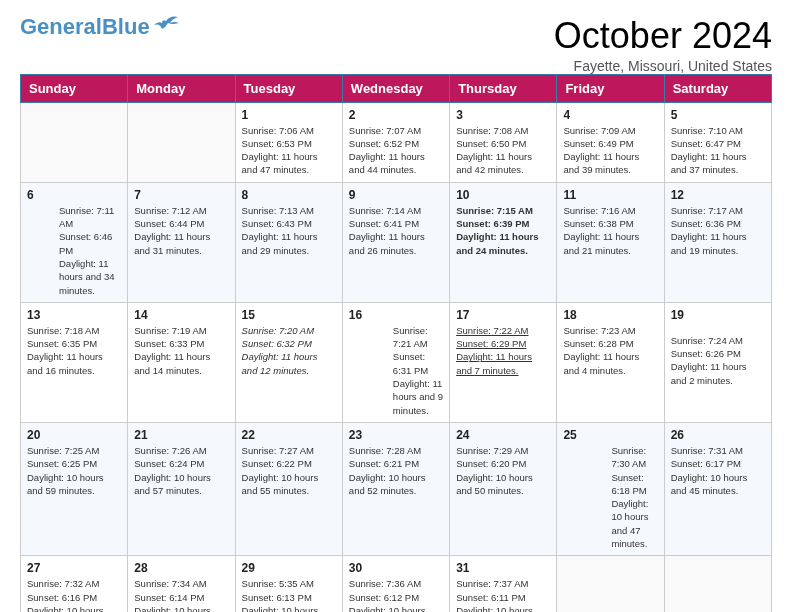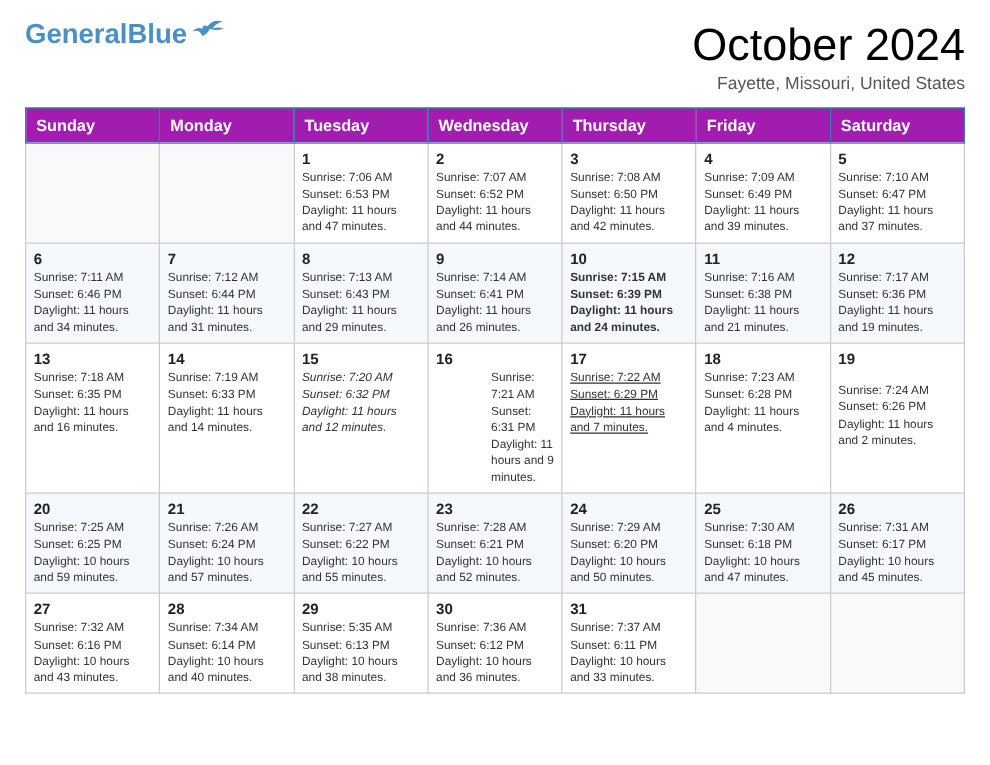--- a/index.html
+++ b/index.html
@@ -10,21 +10,20 @@
       min-height: 612px;
     }
     .page {
       width: 792px;
       padding: 16px 20px 20px 20px;
     }
     .header {
       display: flex;
       justify-content: space-between;
       align-items: flex-start;
-      margin-bottom: 12px;
     }
     .logo {
       display: flex;
       flex-direction: column;
       align-items: flex-start;
     }
     .logo-text {
       font-size: 22px;
       font-weight: bold;
       color: #1a1a2e;
@@ -47,21 +46,21 @@
       font-size: 14px;
       color: #555;
       margin-top: 2px;
     }
     .calendar {
       width: 100%;
       border-collapse: collapse;
       border: 1px solid #ccc;
     }
     .calendar th {
-      background: #a21caf;
+      background: #be185d;
       color: #fff;
       font-size: 13px;
       font-weight: bold;
       padding: 6px 8px;
       text-align: left;
       border: 1px solid #3a7aaa;
     }
     .calendar td {
       vertical-align: top;
       width: calc(100% / 7);
@@ -158,21 +157,21 @@
           <td>
             <span class="day-num">5</span>
             <div class="day-info" style="white-space: pre-line;">Sunrise: 7:10 AM
 Sunset: 6:47 PM
 Daylight: 11 hours and 37 minutes.</div>
           </td>
         </tr>
         <tr>
           <td>
             <span class="day-num">6</span>
-            <div class="day-info" style="white-space: pre-line;">Sunrise: 7:11 AM
+            <div class="day-info" style="white-space: pre-line; margin-left: 32px;">Sunrise: 7:11 AM
 Sunset: 6:46 PM
 Daylight: 11 hours and 34 minutes.</div>
           </td>
           <td>
             <span class="day-num">7</span>
             <div class="day-info" style="white-space: pre-line;">Sunrise: 7:12 AM
 Sunset: 6:44 PM
 Daylight: 11 hours and 31 minutes.</div>
           </td>
           <td>
@@ -276,21 +275,21 @@
 Daylight: 10 hours and 52 minutes.</div>
           </td>
           <td>
             <span class="day-num">24</span>
             <div class="day-info" style="white-space: pre-line;">Sunrise: 7:29 AM
 Sunset: 6:20 PM
 Daylight: 10 hours and 50 minutes.</div>
           </td>
           <td>
             <span class="day-num">25</span>
-            <div class="day-info" style="white-space: pre-line;">Sunrise: 7:30 AM
+            <div class="day-info" style="white-space: pre-line; margin-left: 48px;">Sunrise: 7:30 AM
 Sunset: 6:18 PM
 Daylight: 10 hours and 47 minutes.</div>
           </td>
           <td>
             <span class="day-num">26</span>
             <div class="day-info" style="white-space: pre-line;">Sunrise: 7:31 AM
 Sunset: 6:17 PM
 Daylight: 10 hours and 45 minutes.</div>
           </td>
         </tr>

